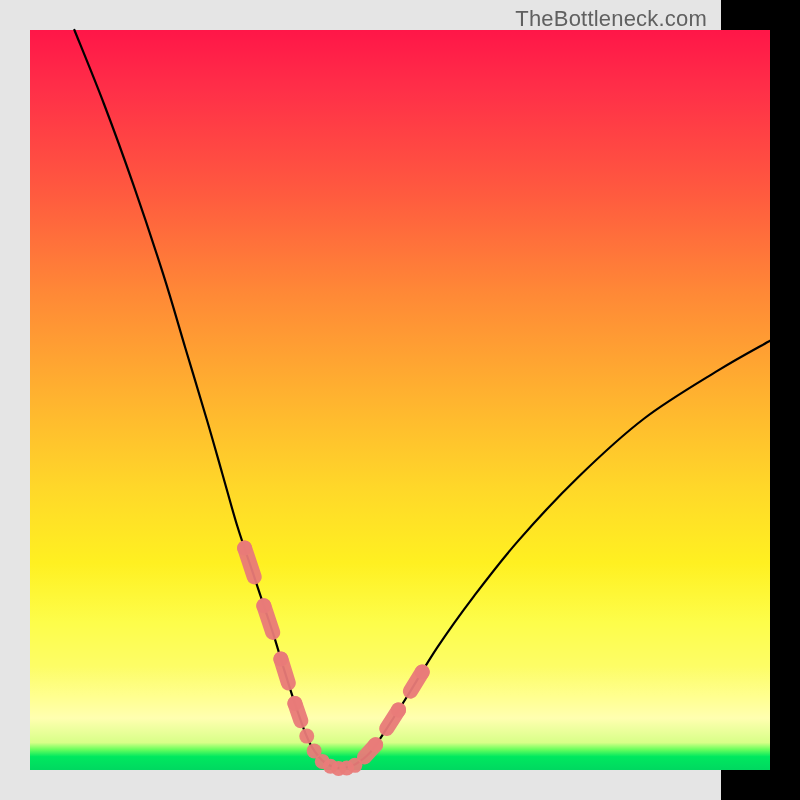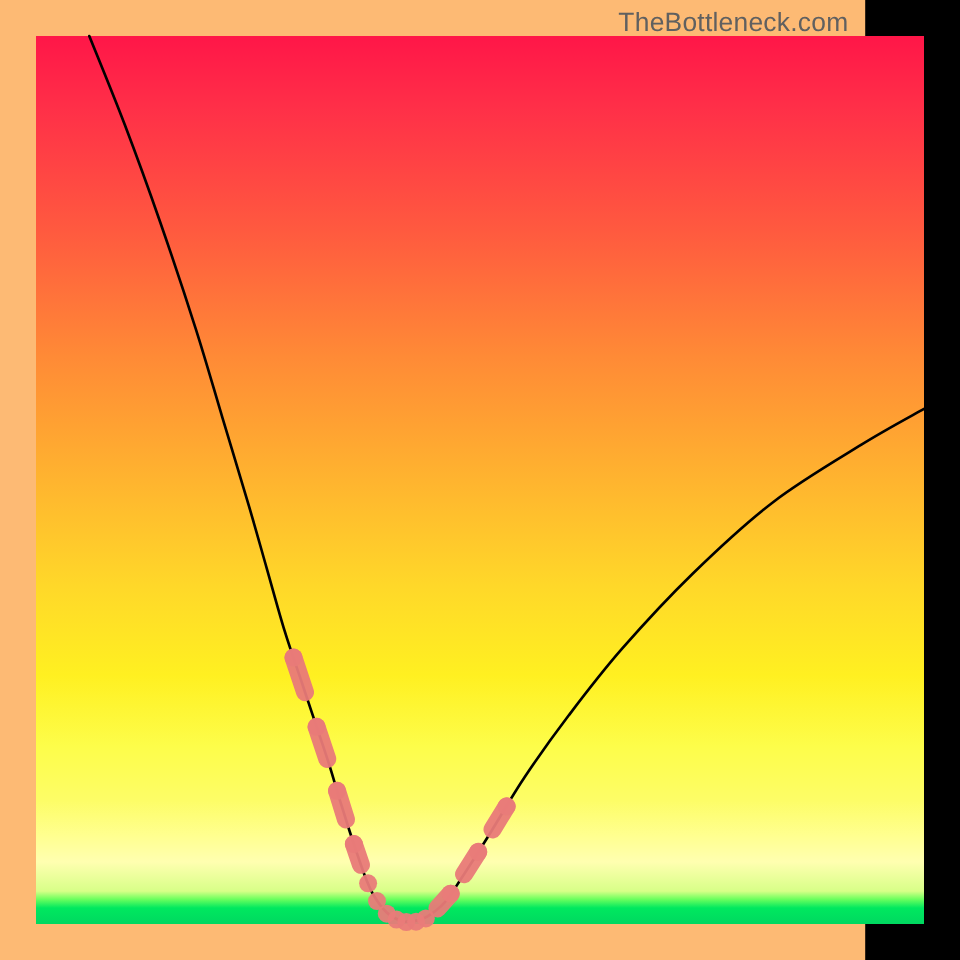--- a/index.html
+++ b/index.html
@@ -8,21 +8,21 @@
     width: 800px;
     height: 800px;
     background: #000;
     overflow: hidden;
     font-family: Arial, Helvetica, sans-serif;
   }
   .stage {
     position: relative;
     width: 721px;
     height: 800px;
-    background: #fdba74;
+    background: #e5e5e5;
   }
   .watermark {
     position: absolute;
     top: 6px;
     right: 14px;
     color: #606060;
     font-size: 22px;
     font-weight: 500;
     letter-spacing: 0.2px;
     z-index: 10;

